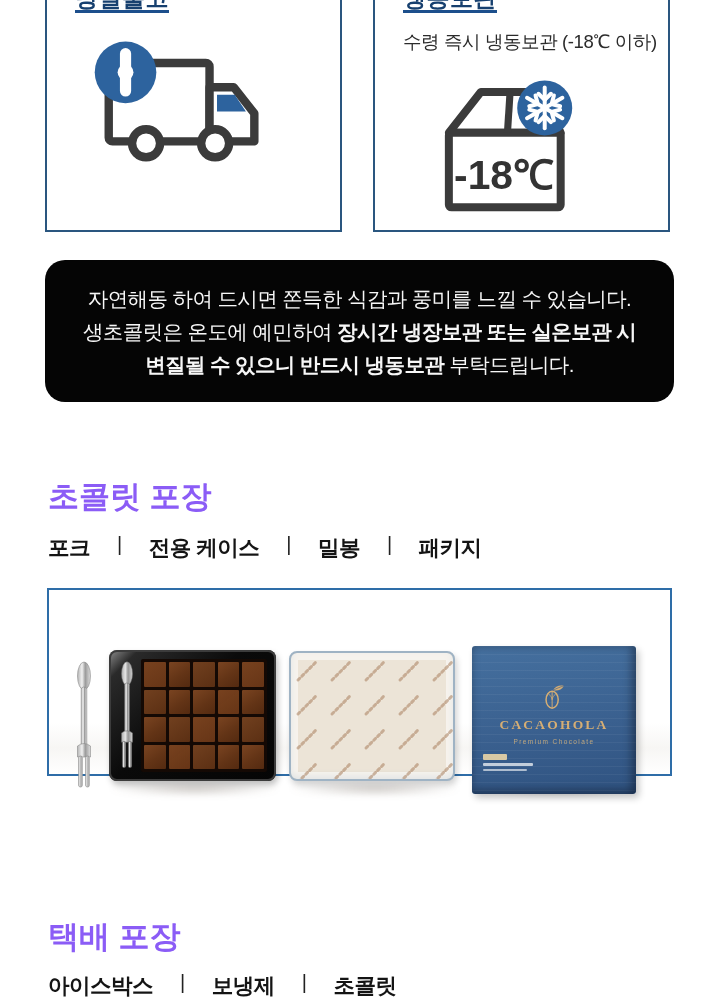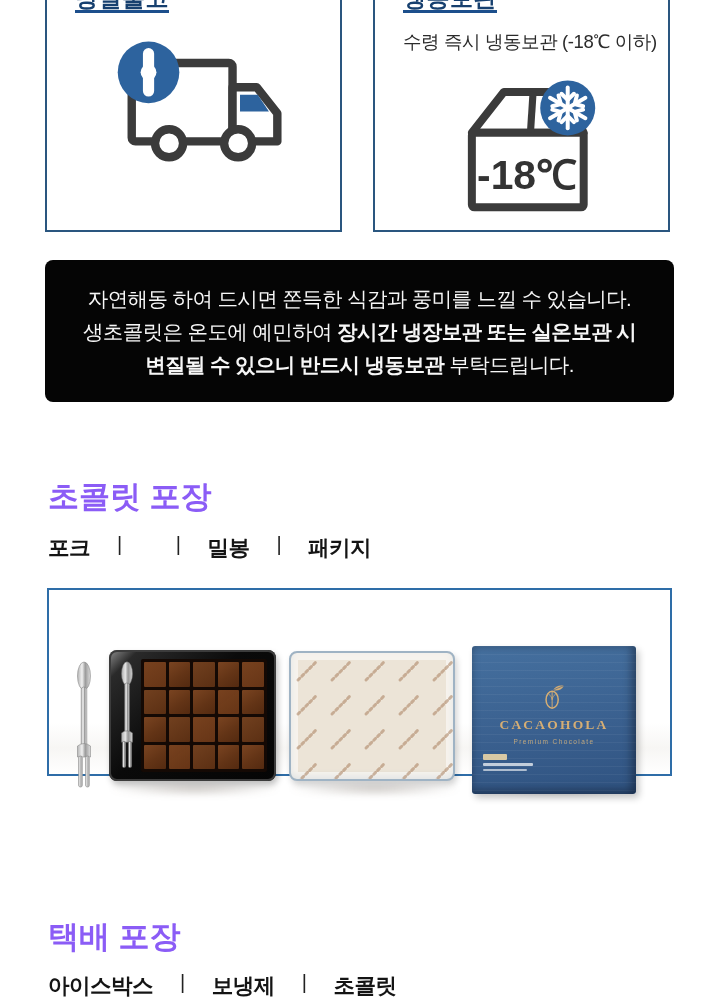--- a/index.html
+++ b/index.html
@@ -15,26 +15,26 @@
     border:2px solid #2a567f; background:#fff; padding:0 20px 0 28px;
   }
   .card.left  { left:45px; }
   .card.right { left:373px; }
   .card-title {
     display:inline-block; margin-top:46px; line-height:24px;
     font-size:23px; font-weight:800; color:#17406f;
     border-bottom:3px solid #1d4f8c; padding-bottom:0px; letter-spacing:0.5px;
   }
   .card-sub { margin-top:16px; font-size:18.5px; color:#2b2b2b; letter-spacing:-0.4px; white-space:nowrap; }
-  .card-icon { margin-top:22px; display:flex; justify-content:center; }
+  .card-icon { margin-top:22px; display:flex; }
 
   
   .banner {
     position:absolute; left:45px; top:260px; width:629px; height:142px;
-    background:#050505; border-radius:8px;
+    background:#050505; border-radius:20px;
     display:flex; flex-direction:column; justify-content:center; align-items:center;
   }
   .banner-line { color:#f7f7f7; font-size:20.5px; line-height:33px; letter-spacing:-0.6px; font-weight:500; white-space:nowrap; }
   .banner-line b { font-weight:800; }
 
   
   .sec-heading {
     position:absolute; left:48px; font-size:31px; font-weight:900;
     color:#8b5cf6; letter-spacing:0px;
   }
@@ -156,20 +156,21 @@
 <div class="banner">
   <div class="banner-line">자연해동 하여 드시면 쫀득한 식감과 풍미를 느낄 수 있습니다.</div>
   <div class="banner-line"><span>생초콜릿은 온도에 예민하여 </span><b>장시간 냉장보관 또는 실온보관 시</b></div>
   <div class="banner-line"><b>변질될 수 있으니 반드시 냉동보관</b><span> 부탁드립니다.</span></div>
 </div>
 
 <div class="sec-heading h1">초콜릿 포장</div>
 <div class="item-row r1">
   <span>포크</span>
   <span class="item-sep">|</span>
+  <span>전용 케이스</span>
   <span class="item-sep">|</span>
   <span>밀봉</span>
   <span class="item-sep">|</span>
   <span>패키지</span>
 </div>
 
 <div class="panel">
   <div class="floor-shadow" style="left:58px; width:175px;"></div>
   <div class="floor-shadow" style="left:238px; width:175px;"></div>
   <div class="floor-shadow" style="left:420px; width:175px;"></div>

